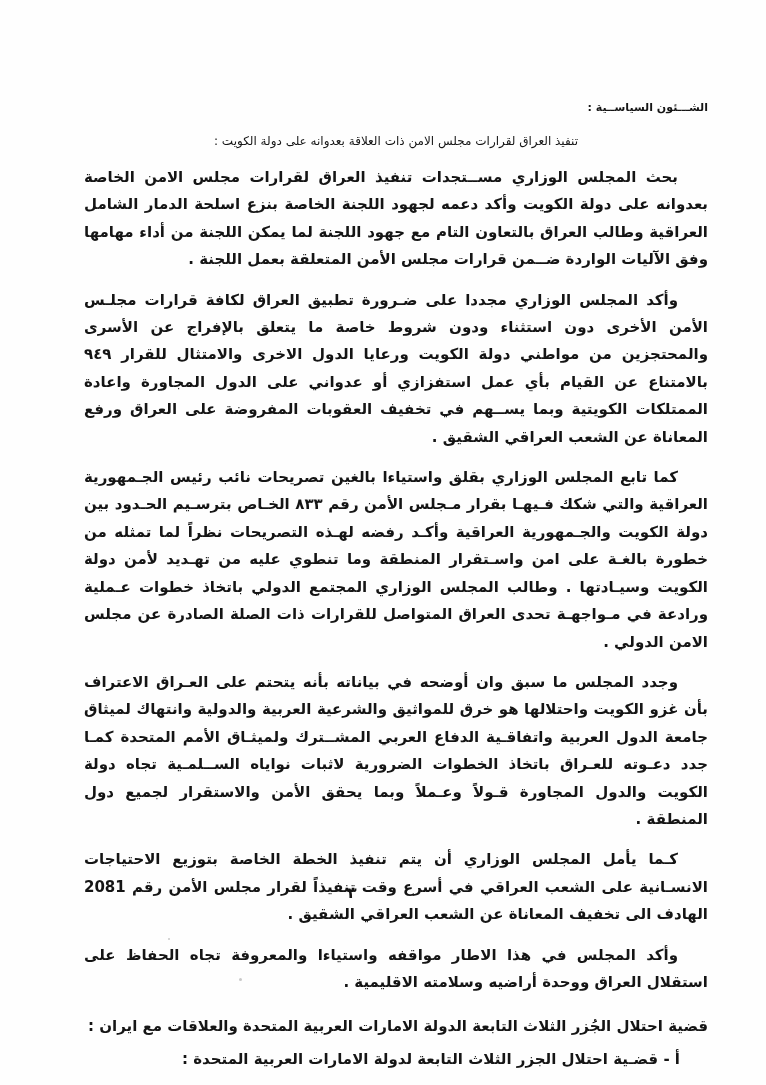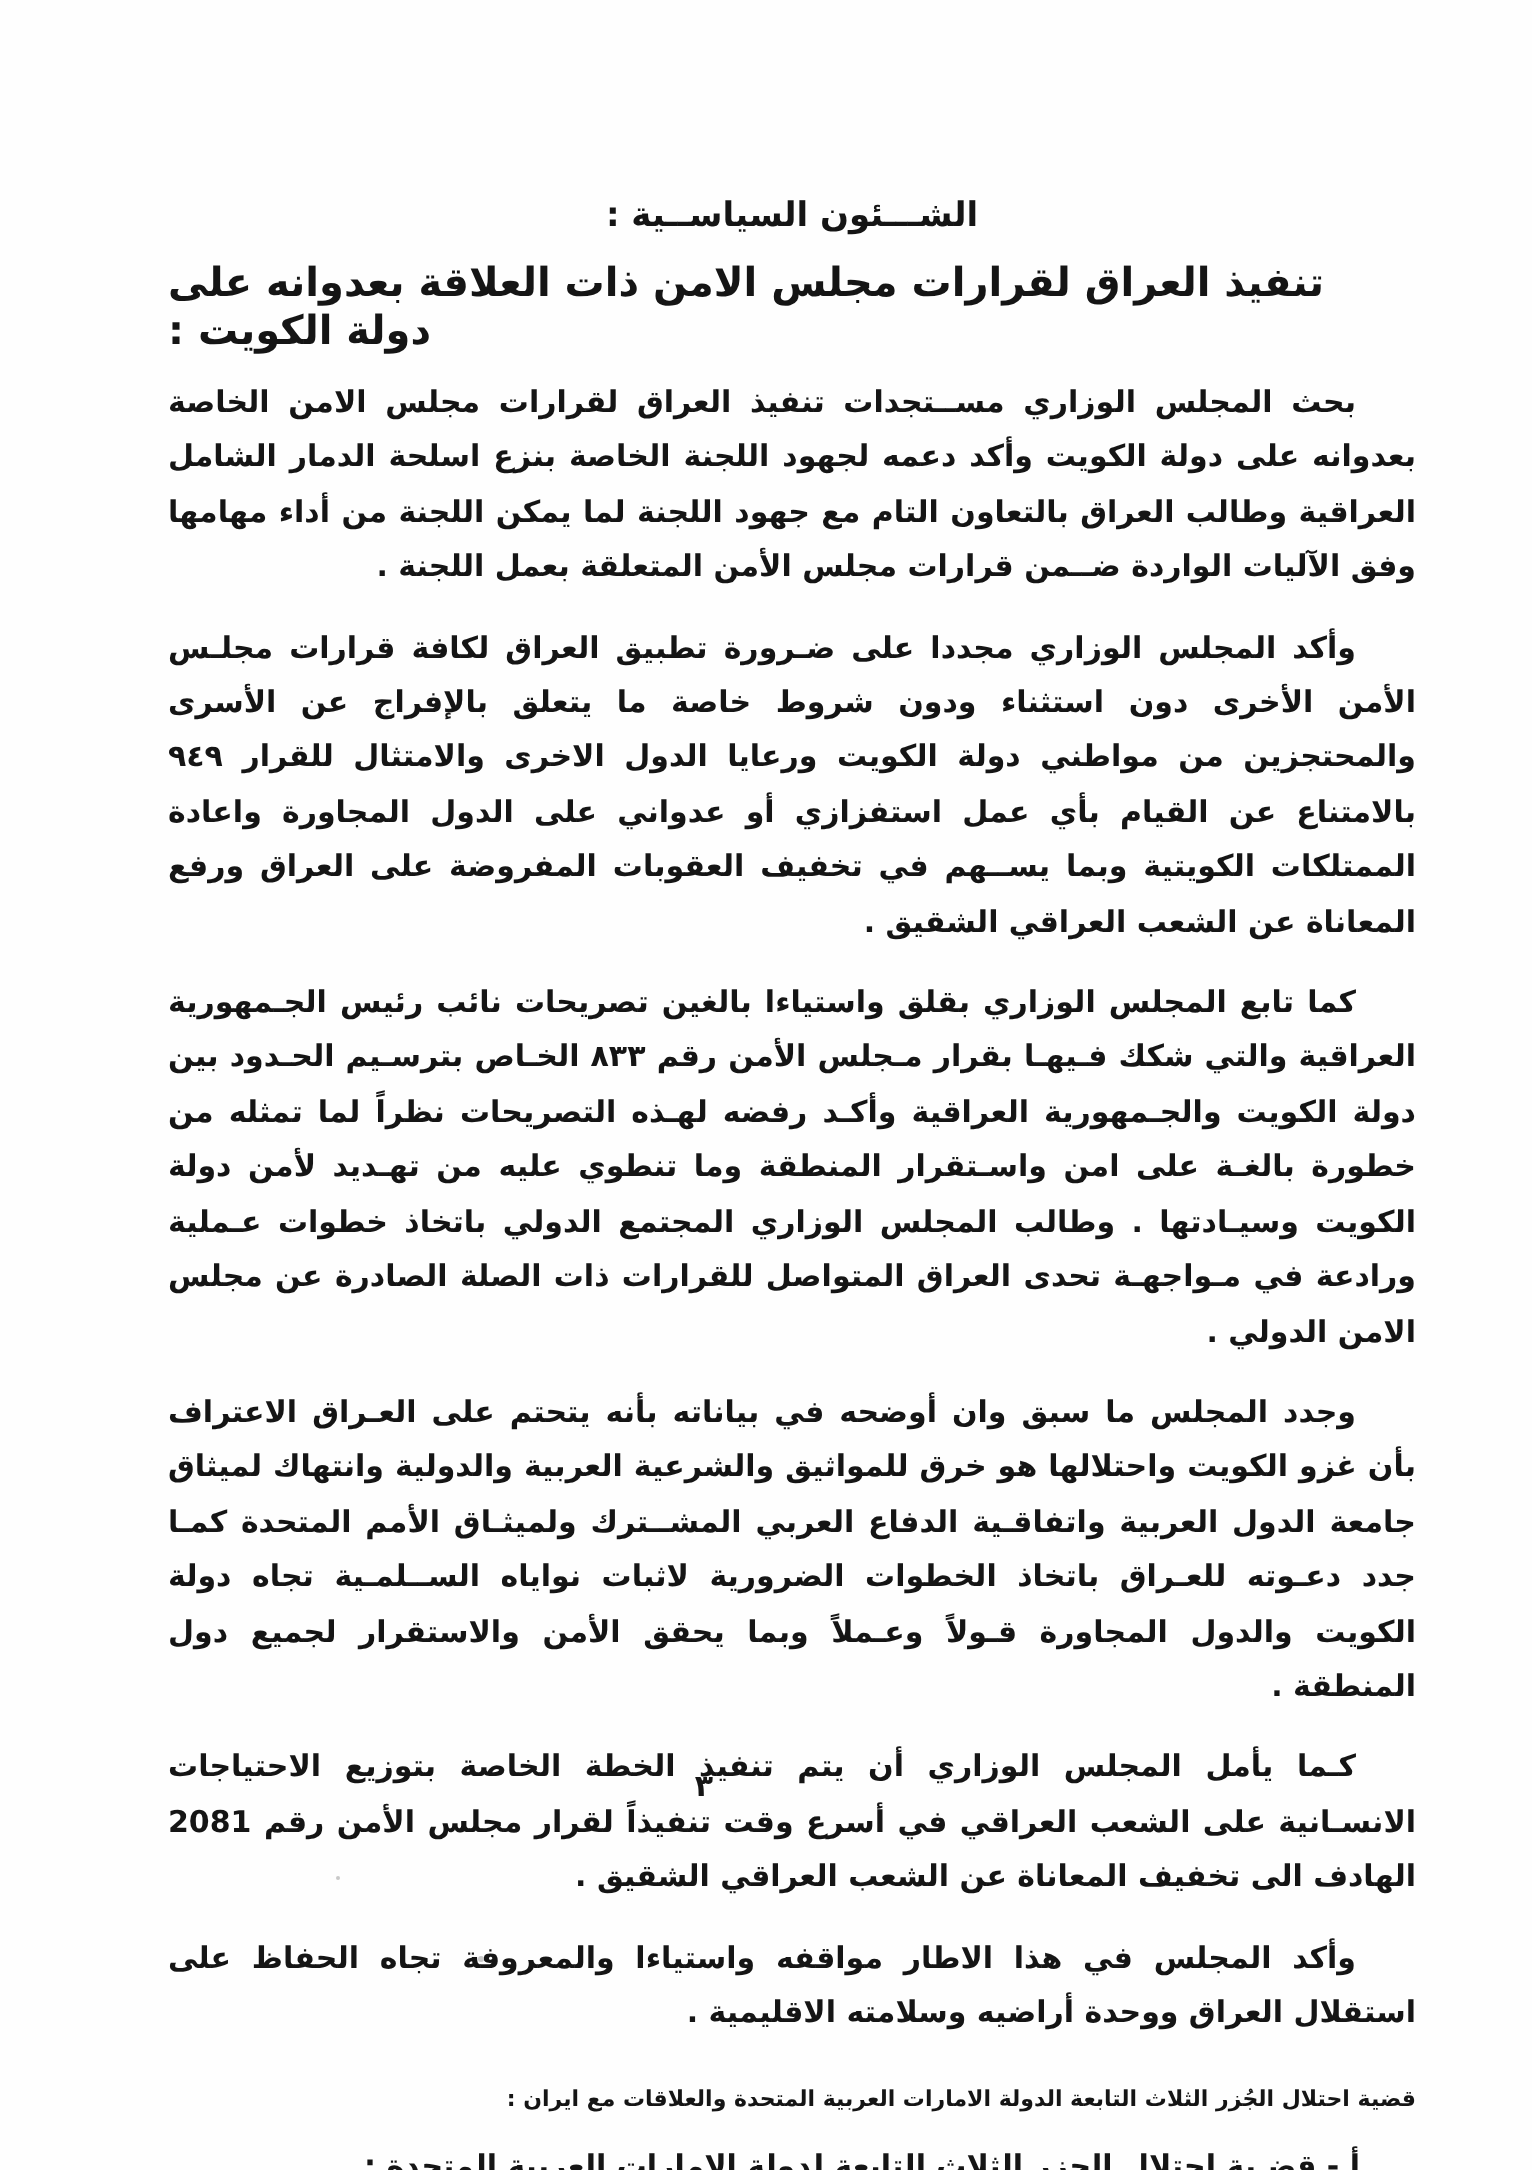--- a/index.html
+++ b/index.html
@@ -20,40 +20,40 @@
     position: absolute;
     top: 96px;
     right: 58px;
     width: 624px;
     direction: rtl;
     text-align: justify;
     font-size: 15px;
     line-height: 27.4px;
   }
   .section-title {
-    font-size: 17px;
+    font-size: 11px;
     font-weight: bold;
     margin: 0 0 9px 0;
     line-height: 24px;
-    text-align: center;
+    text-align: right;
   }
   .subheading {
-    font-size: 20px;
-    font-weight: bold;
+    font-size: 12px;
+    font-weight: normal;
     margin: 0 0 11px 0;
     line-height: 24px;
-    text-align: left;
+    text-align: center;
   }
   p.body-par {
     margin: 0 0 13px 0;
     text-indent: 30px;
     font-weight: bold;
   }
   .islands-heading {
-    font-size: 11px;
+    font-size: 15px;
     font-weight: bold;
     margin: 17px 0 7px 0;
     line-height: 26px;
     text-align: right;
   }
   p.item-a {
     margin: 0;
     font-weight: bold;
     padding-right: 28px;
     text-align: right;

